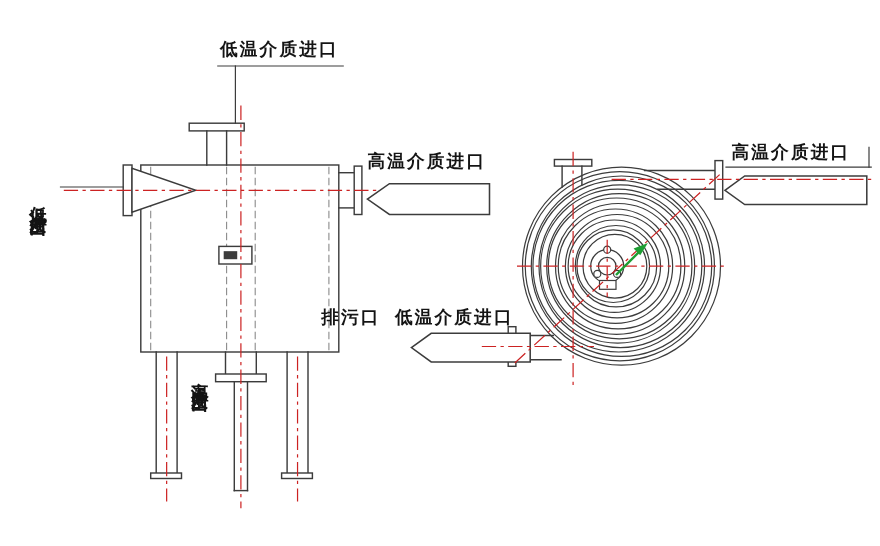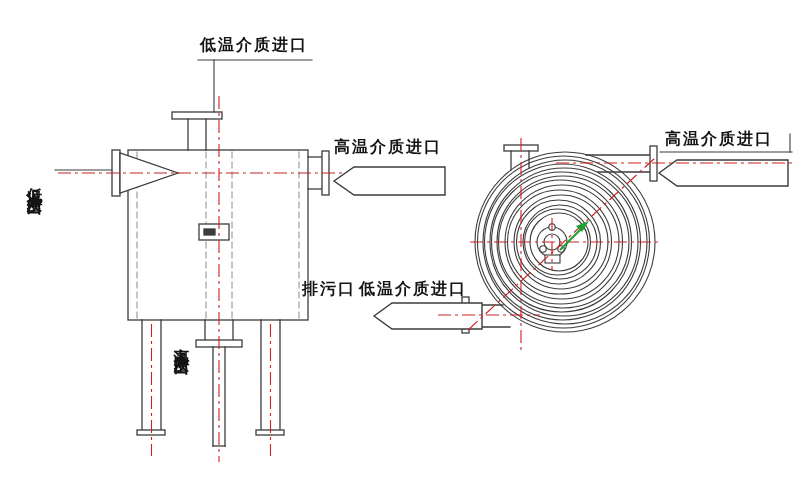--- a/index.html
+++ b/index.html
@@ -168,21 +168,21 @@
       <polygon points="589,221 576,226 582,232" fill="#1e9e33"></polygon>
     </g>
   </svg>
 
   <div class="label" style="left:200px;top:36px;">低温介质进口</div>
 
   <div class="label" style="left:334px;top:138px;">高温介质进口</div>
 
   <div class="label v" style="left:26px;top:174px;">低温介质出口</div>
 
-  <div class="label" style="left:302px;top:280px;">排污口</div>
+  <div class="label" style="left:292px;top:280px;">排污口</div>
 
   <div class="label" style="left:359px;top:280px;">低温介质进口</div>
 
   <div class="label" style="left:665px;top:130px;">高温介质进口</div>
 
   <div class="label v" style="left:173px;top:334px;">高温介质出口</div>
 
 </div>
 
 </body></html>

